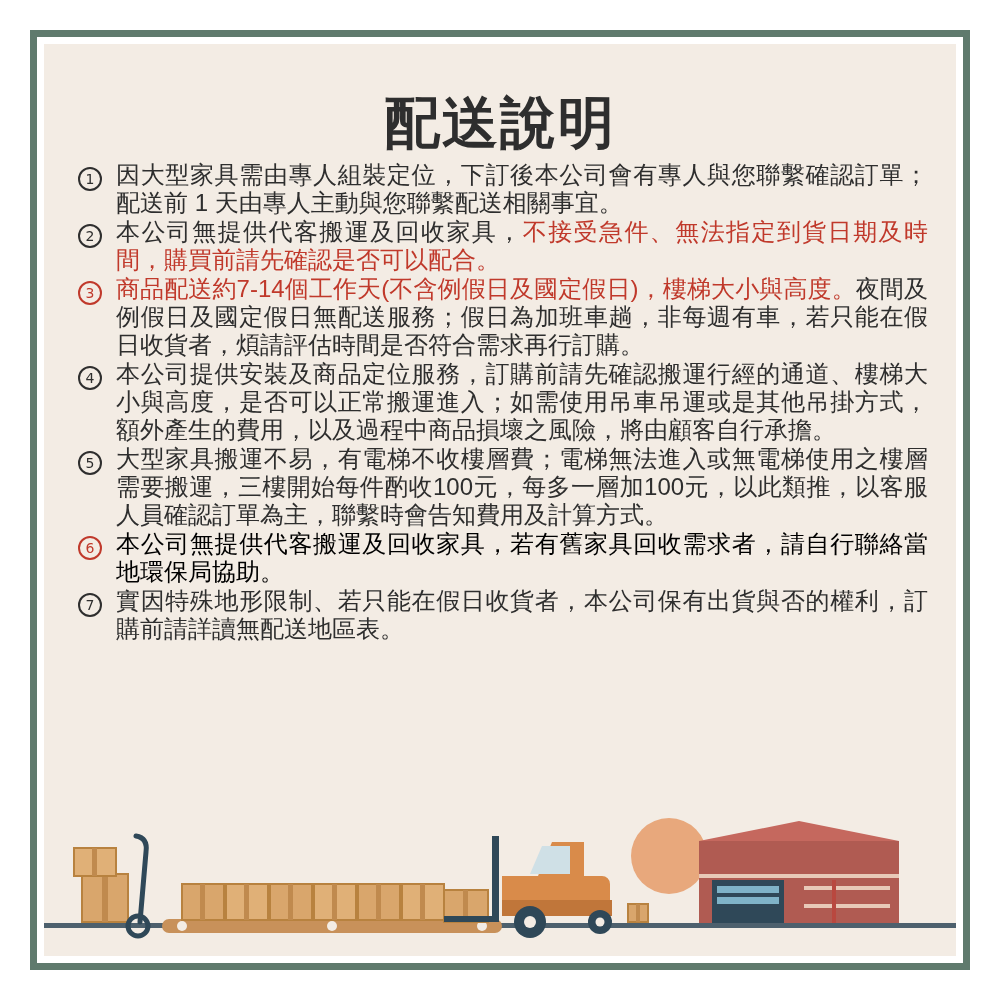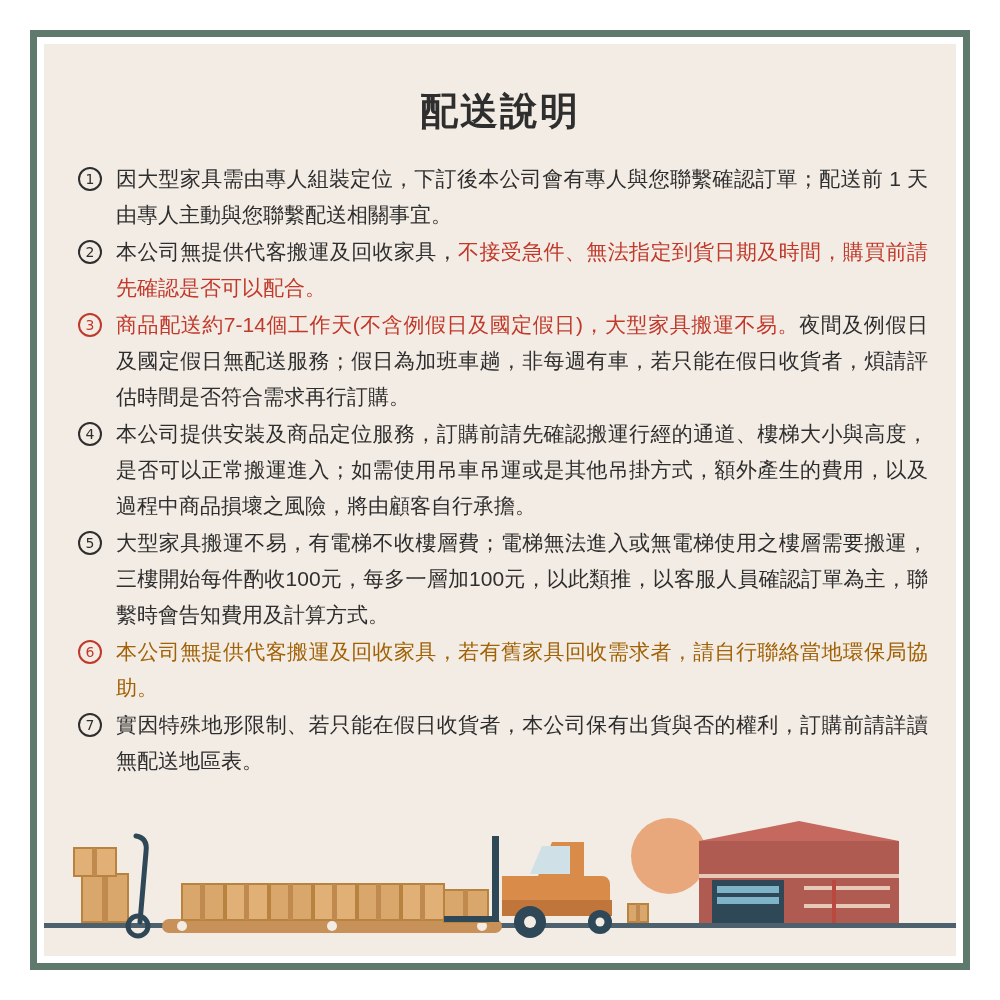--- a/index.html
+++ b/index.html
@@ -43,21 +43,21 @@
     overflow: hidden;
   }
 
   
   #title {
     position: absolute;
     left: 0;
     top: 42px;
     width: 912px;
     text-align: center;
-    font-size: 38px;
+    font-size: 56px;
     font-weight: bold;
     letter-spacing: 2px;
     color: #2e2e2e;
   }
 
   
   #list {
     position: absolute;
     left: 34px;
     top: 117px;
@@ -81,28 +81,28 @@
     line-height: 21px;
     text-align: center;
     color: #2e2e2e;
     font-family: "DejaVu Sans", sans-serif;
   }
   .num.red {
     border-color: #c0392b;
     color: #c0392b;
   }
   .text {
-    font-size: 21px;
-    line-height: 36px;
+    font-size: 24px;
+    line-height: 28px;
     color: #2e2e2e;
     letter-spacing: 0px;
     text-align: justify;
   }
   .text .red { color: #c0392b; }
-  .text.all-red { color: #a16207; }
+  .text.all-red { color: #000000; }
 
   
   #illus {
     position: absolute;
     left: 0;
     bottom: 0;
     width: 912px;
     height: 140px;
   }
 </style>
@@ -132,21 +132,21 @@
       <div class="item">
         <span class="num">2</span>
         <div class="text">
           <span>本公司無提供代客搬運及回收家具，</span><span class="red">不接受急件、無法指定到貨日期及時間，購買前請先確認是否可以配合。</span>
         </div>
       </div>
 
       <div class="item">
         <span class="num red">3</span>
         <div class="text">
-          <span class="red">商品配送約7-14個工作天(不含例假日及國定假日)，大型家具搬運不易。</span><span>夜間及例假日及國定假日無配送服務；假日為加班車趟，非每週有車，若只能在假日收貨者，煩請評估時間是否符合需求再行訂購。</span>
+          <span class="red">商品配送約7-14個工作天(不含例假日及國定假日)，樓梯大小與高度。</span><span>夜間及例假日及國定假日無配送服務；假日為加班車趟，非每週有車，若只能在假日收貨者，煩請評估時間是否符合需求再行訂購。</span>
         </div>
       </div>
 
       <div class="item">
         <span class="num">4</span>
         <div class="text">
           <span>本公司提供安裝及商品定位服務，訂購前請先確認搬運行經的通道、樓梯大小與高度，是否可以正常搬運進入；如需使用吊車吊運或是其他吊掛方式，額外產生的費用，以及過程中商品損壞之風險，將由顧客自行承擔。</span>
         </div>
       </div>
 

